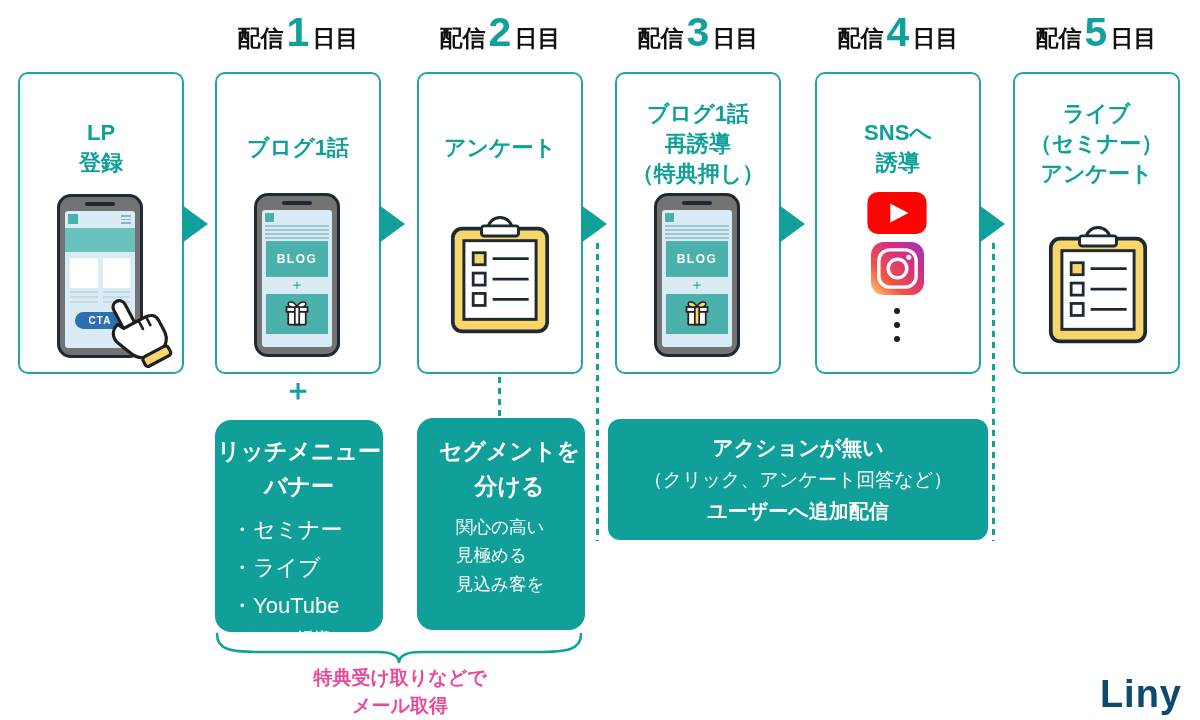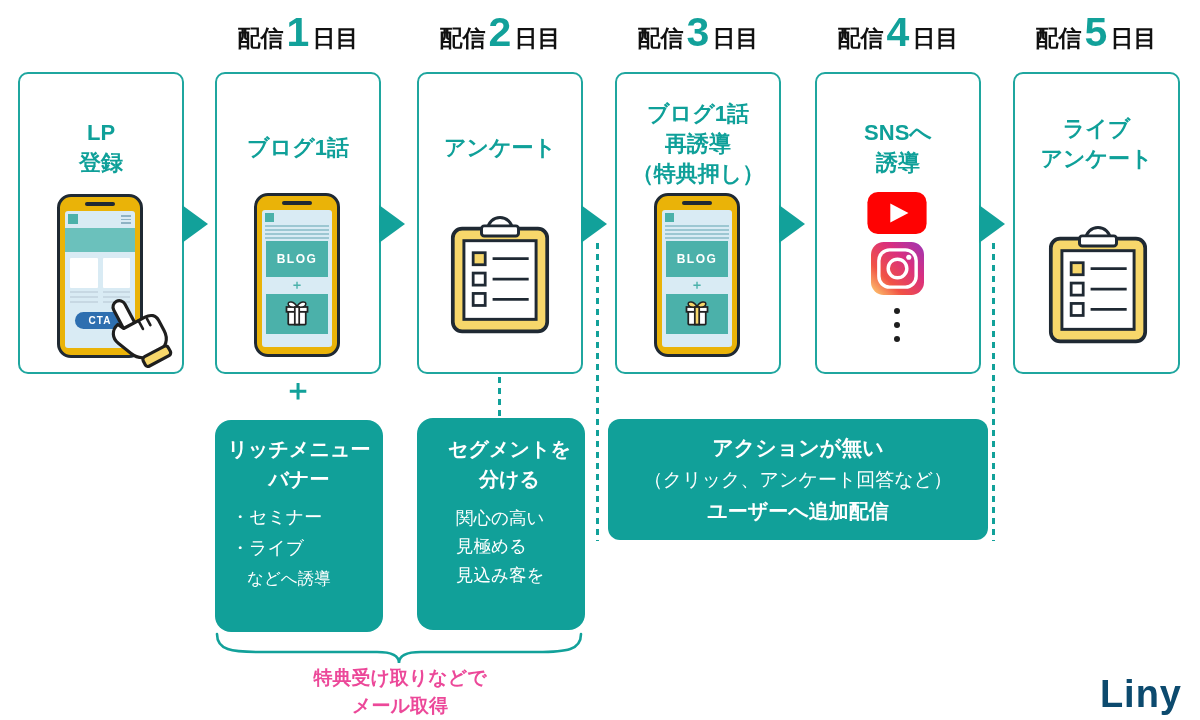--- a/index.html
+++ b/index.html
@@ -13,21 +13,21 @@
   .dh-txt { font-size:23px; font-weight:bold; color:#111; }
   .dh-num { font-size:41px; font-weight:bold; color:#12A19A; line-height:1; margin:0 3px; }
   
   .flow-box { position:absolute; top:72px; height:302px; width:166px; background:#fff; border:2.5px solid #1FA69F; border-radius:10px; }
   .box-title { position:absolute; top:16px; left:0; right:0; height:116px; display:flex; flex-direction:column; justify-content:center; align-items:center; }
   .box-title span { font-size:22px; font-weight:bold; color:#0FA099; line-height:1.35; white-space:nowrap; }
   
   .arrow { position:absolute; top:205px; width:0; height:0; border-top:19px solid transparent; border-bottom:19px solid transparent; border-left:26px solid #12A19A; z-index:3; }
   .vdash { position:absolute; width:3px; background:repeating-linear-gradient(to bottom,#12A19A 0 6px, transparent 6px 11px); }
   
-  .phone { position:absolute; width:86px; height:164px; background:#eab308; border:3px solid #1F2933; border-radius:14px; }
+  .phone { position:absolute; width:86px; height:164px; background:#737373; border:3px solid #1F2933; border-radius:14px; }
   .notch { position:absolute; top:5px; left:50%; transform:translateX(-50%); width:30px; height:4px; background:#1F2933; border-radius:2px; }
   .screen { position:absolute; left:5px; right:5px; top:14px; bottom:7px; background:#D9EBF4; border-radius:3px; overflow:hidden; }
   .scr-sq { position:absolute; left:3px; top:3px; width:10px; height:10px; background:#4BB1AA; }
   .burger { position:absolute; right:4px; top:4px; }
   .burger i { display:block; width:10px; height:1.5px; background:#8FB3C4; margin-bottom:2px; }
   .scr-hero { position:absolute; left:0; right:0; top:17px; height:24px; background:#6BC1BC; }
   .scr-cards { position:absolute; left:5px; right:5px; top:47px; display:flex; gap:5px; }
   .scr-card { flex:1; }
   .scr-card .blk { height:30px; background:#fff; border-radius:1px; }
   .scr-card i { display:block; height:2px; background:#C7D8E3; margin-top:3px; }
@@ -41,22 +41,22 @@
   
   .vdots { position:absolute; width:6px; }
   .vdots i { display:block; width:6px; height:6px; border-radius:50%; background:#1e1e1e; margin-bottom:8px; }
   
   .plus-between { position:absolute; left:215px; top:372px; width:166px; text-align:center; color:#12A19A; font-size:30px; font-weight:bold; line-height:36px; }
   
   .note { position:absolute; background:#11A099; border-radius:16px; color:#fff; }
   .note-a { left:215px; top:420px; width:168px; height:212px; }
   .note-b { left:417px; top:418px; width:168px; height:212px;padding-left:17px; }
   .note-c { left:608px; top:419px; width:380px; height:121px; border-radius:12px; display:flex; flex-direction:column; justify-content:center; align-items:center; gap:5px; }
-  .note-title { margin-top:14px; text-align:center; font-size:20px; font-weight:bold; line-height:1.5; }
-  .note-bullets { margin:8px 0 0 16px; font-size:18px; line-height:1.72; }
+  .note-title { margin-top:14px; text-align:center; font-size:23px; font-weight:bold; line-height:1.5; }
+  .note-bullets { margin:8px 0 0 16px; font-size:22px; line-height:1.72; }
   .note-footer { margin:4px 0 0 32px; font-size:16.5px; }
   .note-b .note-title { margin-top:16px; }
   .note-body { margin:10px 0 0 22px; font-size:17.5px; line-height:1.62; }
   .nc-l1 { font-size:21px; font-weight:bold; }
   .nc-l2 { font-size:19px; font-weight:normal; }
   .nc-l3 { font-size:20px; font-weight:bold; }
   
   .brace { position:absolute; left:213px; top:631px; }
   .brace-caption { position:absolute; left:250px; top:664px; width:300px; text-align:center; color:#ec4899; font-size:19px; font-weight:bold; line-height:1.45; }
   
@@ -118,20 +118,21 @@
   </div>
   <div class="flow-box" style="left:815px">
     <div class="box-title">
       <span>SNSへ</span>
       <span>誘導</span>
     </div>
   </div>
   <div class="flow-box" style="left:1013px;width:167px">
     <div class="box-title" style="height:108px">
       <span>ライブ</span>
+      <span>（セミナー）</span>
       <span>アンケート</span>
     </div>
   </div>
 
   <div class="arrow" style="left:182px"></div>
   <div class="arrow" style="left:379px"></div>
   <div class="arrow" style="left:581px"></div>
   <div class="arrow" style="left:779px"></div>
   <div class="arrow" style="left:979px"></div>
 
@@ -277,20 +278,21 @@
   <div class="plus-between">＋</div>
 
   <div class="note note-a">
     <div class="note-title">
       <div>リッチメニュー</div>
       <div>バナー</div>
     </div>
     <div class="note-bullets">
       <div>・セミナー</div>
       <div>・ライブ</div>
+      <div>・YouTube</div>
     </div>
     <div class="note-footer">などへ誘導</div>
   </div>
 
   <div class="note note-b">
     <div class="note-title">
       <div>セグメントを</div>
       <div>分ける</div>
     </div>
     <div class="note-body">

